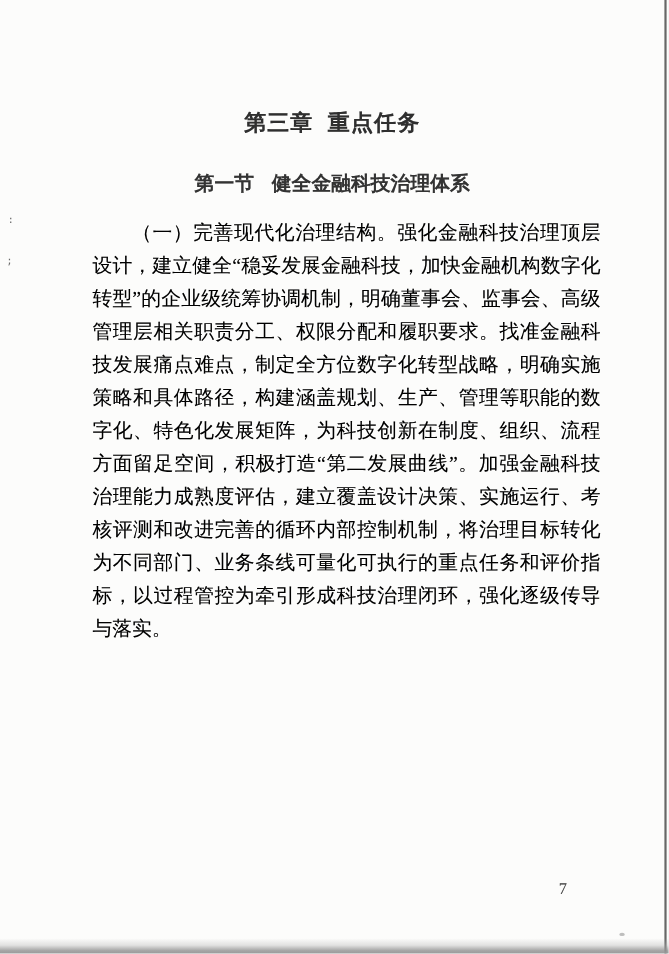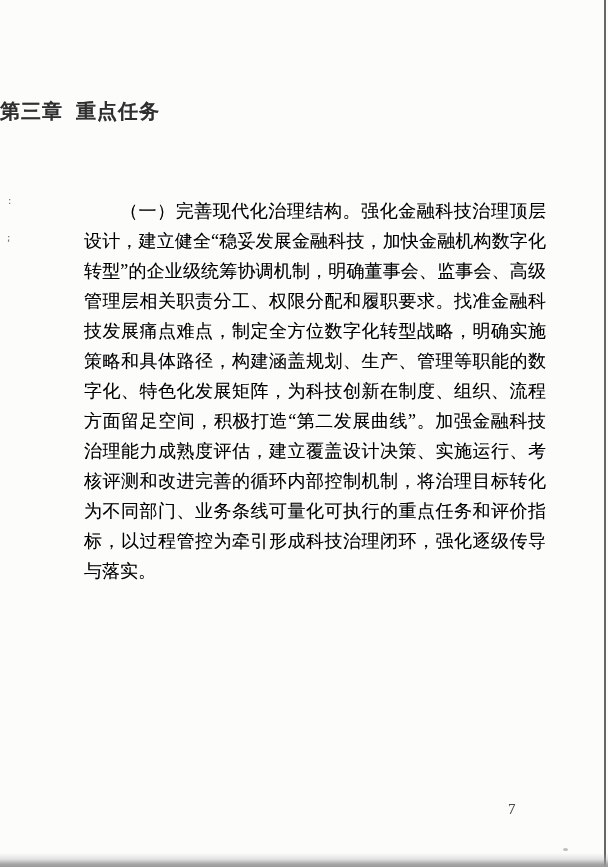--- a/index.html
+++ b/index.html
@@ -8,20 +8,21 @@
     width:608px;height:867px;
     margin:0 auto;
     background:#fcfcfb;
     overflow:hidden;
     font-family:"Liberation Serif","DejaVu Serif",serif;
     color:#3a3a3a;
   }
   
   .chapter-title{
     position:absolute;top:85px;left:0;width:604px;
+    text-align:center;
     font-family:"Liberation Sans","DejaVu Sans",sans-serif;
     font-weight:bold;
     font-size:20px;
     letter-spacing:1px;
     color:#2f2f2f;
     white-space:pre;
     text-shadow:0 0 0.5px rgba(40,40,40,.45);
   }
   
   .section-title{
@@ -80,20 +81,23 @@
     background:#aeaeae;opacity:.8;
   }
 </style>
 </head>
 <body>
 
 <div class="page">
 
   <h1 class="chapter-title">第三章  重点任务</h1>
 
+  <h2 class="section-title">
+    <span class="sec-label">第一节</span><span>健全金融科技治理体系</span>
+  </h2>
 
   <div class="body-text">
     <p>（一）完善现代化治理结构。强化金融科技治理顶层设计，建立健全“稳妥发展金融科技，加快金融机构数字化转型”的企业级统筹协调机制，明确董事会、监事会、高级管理层相关职责分工、权限分配和履职要求。找准金融科技发展痛点难点，制定全方位数字化转型战略，明确实施策略和具体路径，构建涵盖规划、生产、管理等职能的数字化、特色化发展矩阵，为科技创新在制度、组织、流程方面留足空间，积极打造“第二发展曲线”。加强金融科技治理能力成熟度评估，建立覆盖设计决策、实施运行、考核评测和改进完善的循环内部控制机制，将治理目标转化为不同部门、业务条线可量化可执行的重点任务和评价指标，以过程管控为牵引形成科技治理闭环，强化逐级传导与落实。</p>
   </div>
 
   <div class="page-number">7</div>
 
   <span class="left-mark m1">:</span>
   <span class="left-mark m2">;</span>
 

